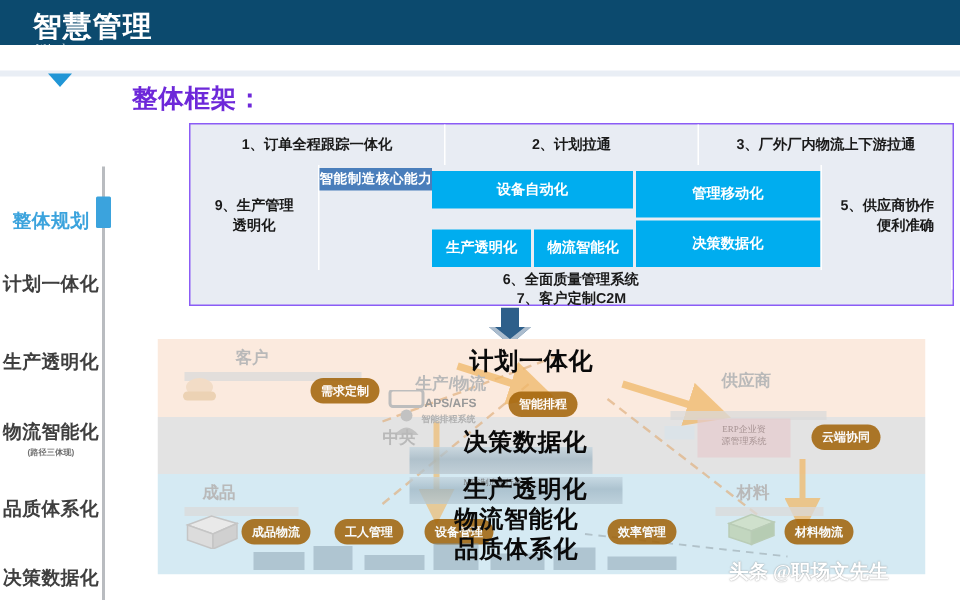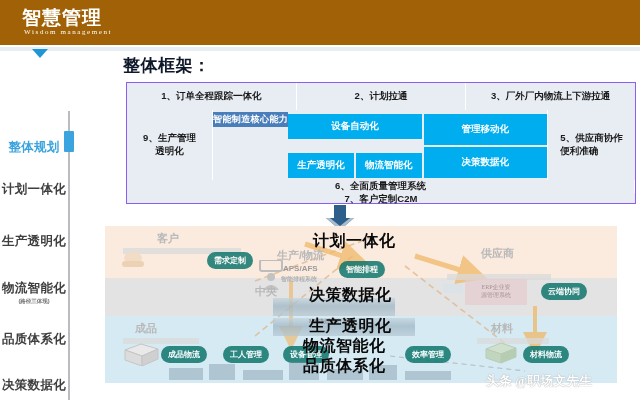--- a/index.html
+++ b/index.html
@@ -4,22 +4,22 @@
 <style>
   html,body{margin:0;padding:0;}
   body{
     width:640px;height:400px;overflow:hidden;
     background:#ffffff;
     font-family:"Liberation Sans","DejaVu Sans",sans-serif;
     position:relative;
   }
   
   .header{
-    position:absolute;left:0;top:0;width:640px;height:45px;
-    background:#a16207;
+    position:absolute;left:0;top:0;width:640px;height:30px;
+    background:#0c4a6e;
   }
   .header .title{
     position:absolute;left:22px;top:5px;
     color:#ffffff;font-size:19px;font-weight:bold;letter-spacing:1px;
   }
   .header .subtitle{
     position:absolute;left:24px;top:28px;
     color:#ffffff;font-size:7px;letter-spacing:1.6px;font-family:"Liberation Serif","DejaVu Serif",serif;
   }
   .header-underline{
@@ -46,21 +46,21 @@
   .side-item.active{color:#3ba3dd;}
   .side-sub{
     display:block;font-size:5.5px;font-weight:bold;color:#6f6f6f;letter-spacing:0;margin-top:1px;
   }
   .rail-marker{
     position:absolute;left:64px;top:72px;width:10px;height:21px;background:#3ba3dd;border-radius:1px;
   }
   
   .section-title{
     position:absolute;left:88px;top:54px;
-    font-size:17px;font-weight:bold;color:#0f172a;letter-spacing:.5px;margin-left:35px;
+    font-size:17px;font-weight:bold;color:#6d28d9;letter-spacing:.5px;
   }
   
   .fw{
     position:absolute;left:126px;top:82px;width:510px;height:122px;
     background:#e8ecf3;border:1px solid #8b5cf6;box-sizing:border-box;
   }
   .fw-row1{position:absolute;left:0;top:0;width:100%;height:27px;display:flex;}
   .fw-c{
     flex:1;display:flex;align-items:center;justify-content:center;
     font-size:9.5px;font-weight:bold;color:#1a1a1a;white-space:nowrap;
@@ -80,21 +80,21 @@
   }
   .core-body{flex:1;display:flex;gap:2px;margin-top:2px;}
   .core-left{flex:1.08;display:flex;flex-direction:column;gap:14px;}
   .core-right{flex:1;display:flex;flex-direction:column;gap:2px;}
   .cblue{
     background:#00adef;color:#ffffff;font-size:9.5px;font-weight:bold;
     display:flex;align-items:center;justify-content:center;flex:1;white-space:nowrap;
   }
   .core-left .row2{display:flex;gap:2px;flex:1;}
   .fw-right{
-    width:88px;display:flex;align-items:center;justify-content:center;text-align:left;
+    width:88px;display:flex;align-items:center;justify-content:center;text-align:right;
     font-size:9.5px;font-weight:bold;color:#1a1a1a;line-height:1.35;
     border-left:1px solid #ffffff;box-sizing:border-box;padding:0 3px;
   }
   .fw-row3{position:absolute;left:0;top:97px;width:100%;height:24px;display:flex;flex-direction:column;}
   .fw-b{
     display:flex;align-items:center;justify-content:center;
     font-size:9.5px;font-weight:bold;color:#1a1a1a;white-space:nowrap;
     border-right:1px solid #ffffff;box-sizing:border-box;
   }
   .fw-b:last-child{border-right:none;}
@@ -107,21 +107,21 @@
   }
   .band{position:absolute;left:0;width:100%;}
   .band-top{top:0;height:52px;background:#fbeade;}
   .band-mid{top:52px;height:38px;background:#e3e3e3;}
   .band-bot{top:90px;height:67px;background:#d5eaf3;}
   .d-label{
     position:absolute;font-size:11px;font-weight:bold;color:#b9b9b9;white-space:nowrap;
   }
   .d-underline{position:absolute;height:6px;background:#d9d9d9;opacity:.75;}
   .tag{
-    position:absolute;background:#0f766e;color:#ffffff;font-size:8px;font-weight:bold;
+    position:absolute;background:#a16207;color:#ffffff;font-size:8px;font-weight:bold;
     padding:3px 7px;border-radius:9px;white-space:nowrap;opacity:.85;
   }
   .erpbox{
     position:absolute;background:#e6ccce;opacity:.7;width:62px;height:26px;
     display:flex;align-items:center;justify-content:center;text-align:center;
     font-size:6px;color:#8e7172;line-height:1.3;font-family:"Liberation Serif","DejaVu Serif",serif;
   }
   .mes-img{
     position:absolute;background:linear-gradient(180deg,#c3d4de 0%,#9fb6c4 45%,#b6c9d4 100%);
     opacity:.75;

